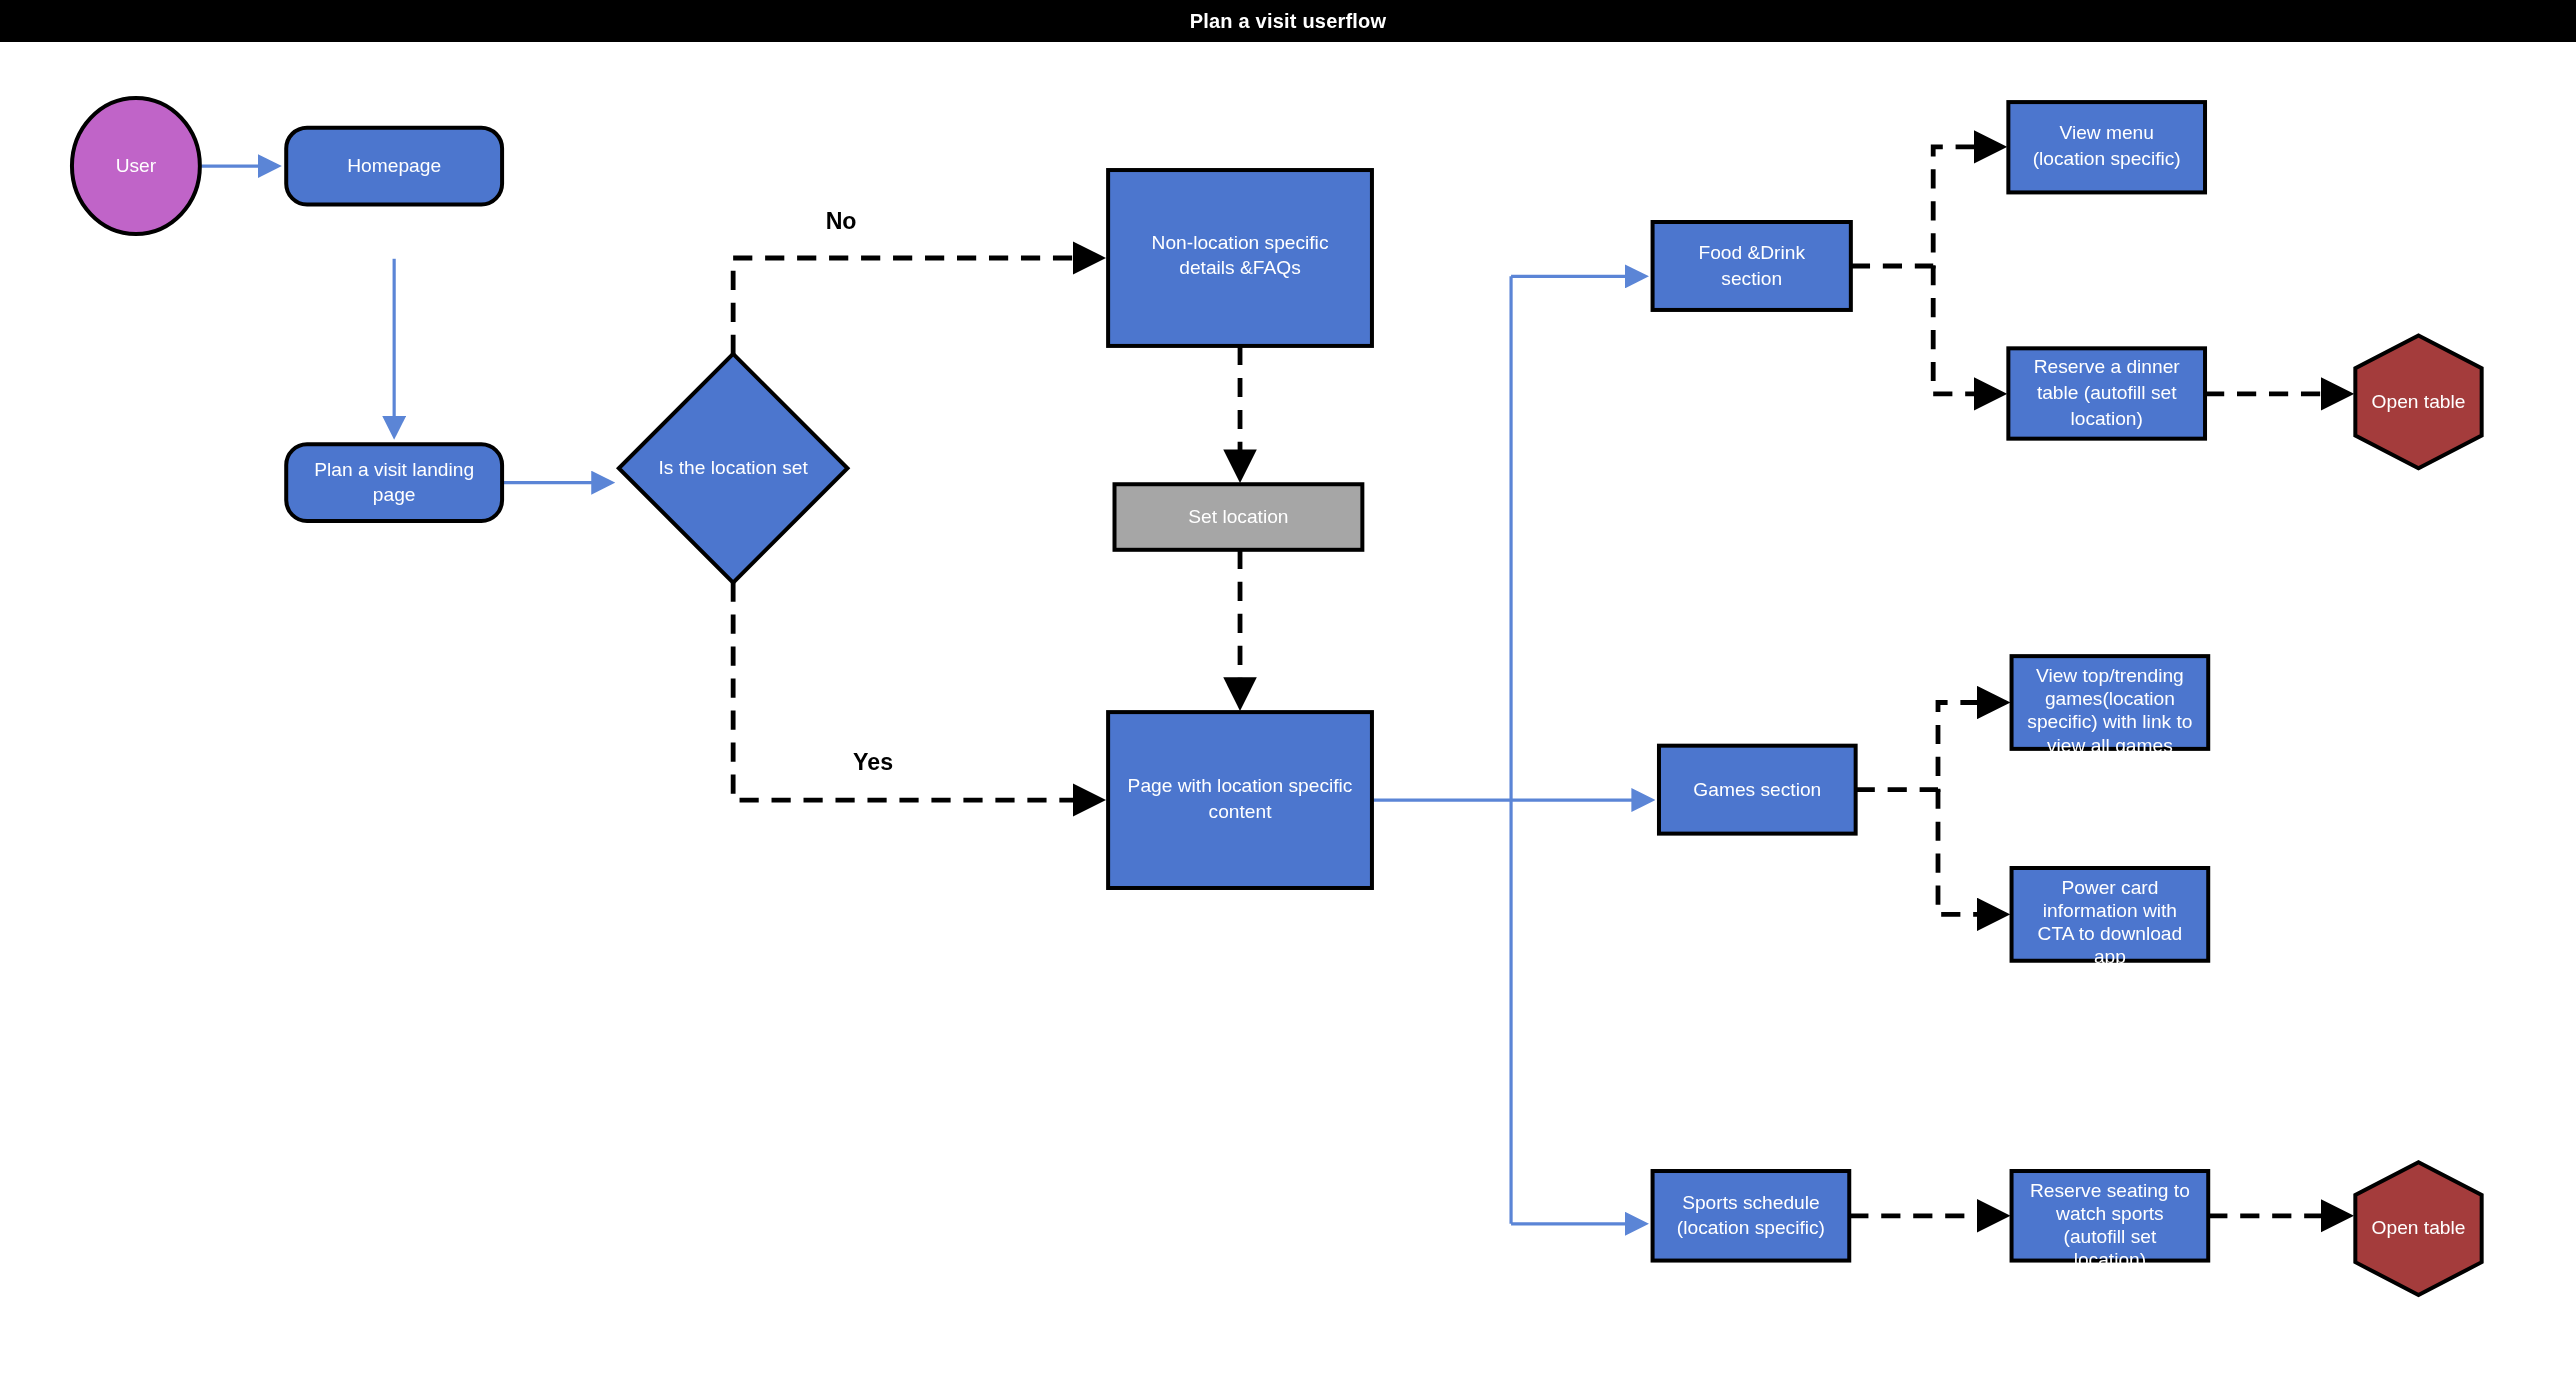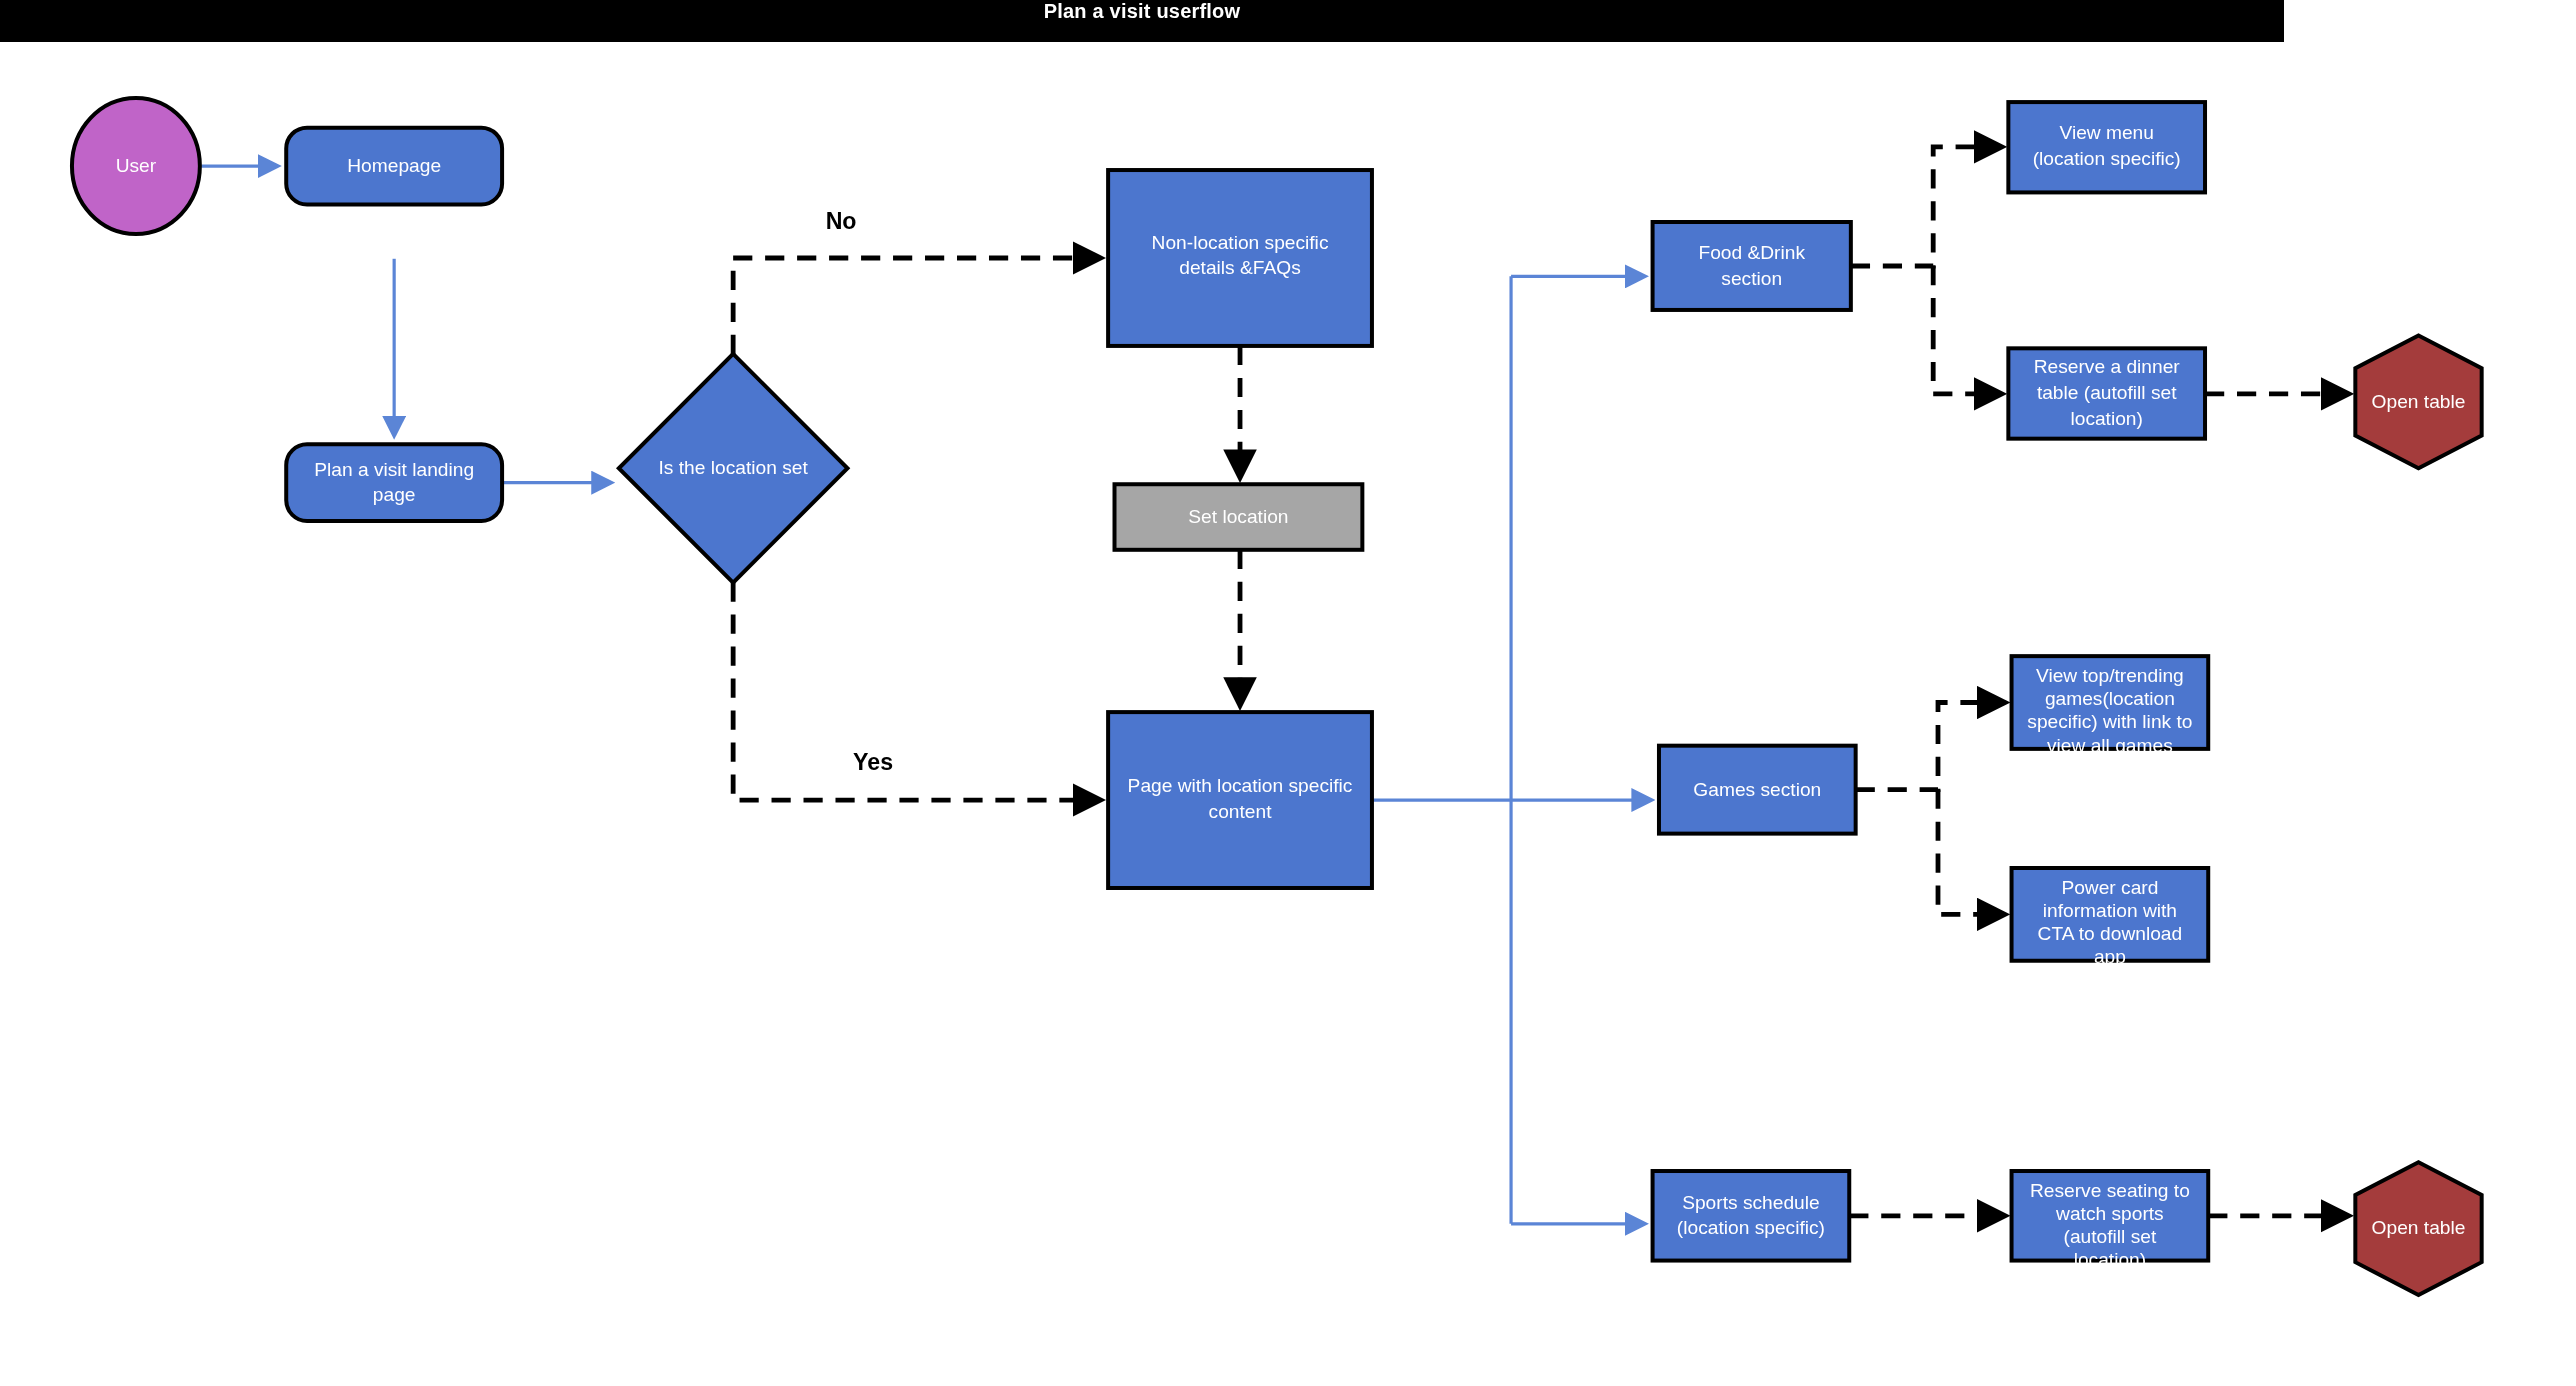--- a/index.html
+++ b/index.html
@@ -11,24 +11,25 @@
   #page {
     position: relative;
     width: 2576px;
     height: 1386px;
     background: #ffffff;
     overflow: hidden;
   }
   #titlebar {
     position: absolute;
     left: 0; top: 0;
-    width: 2284px;
+    width: 2576px;
     height: 42px;
     background: #000000;
     display: flex;
+    align-items: center;
     justify-content: center;
   }
   #titlebar .title-text {
     color: #ffffff;
     font-size: 20px;
     font-weight: bold;
     font-family: "Liberation Sans", sans-serif;
     letter-spacing: 0.2px;
   }
   #canvas {

